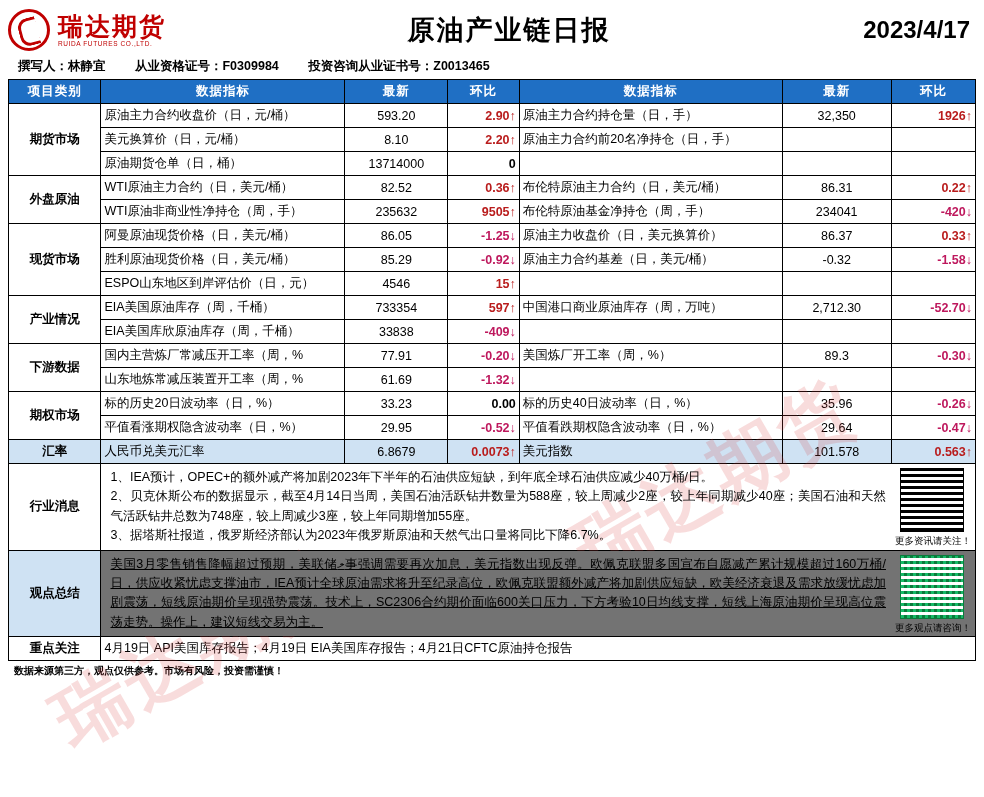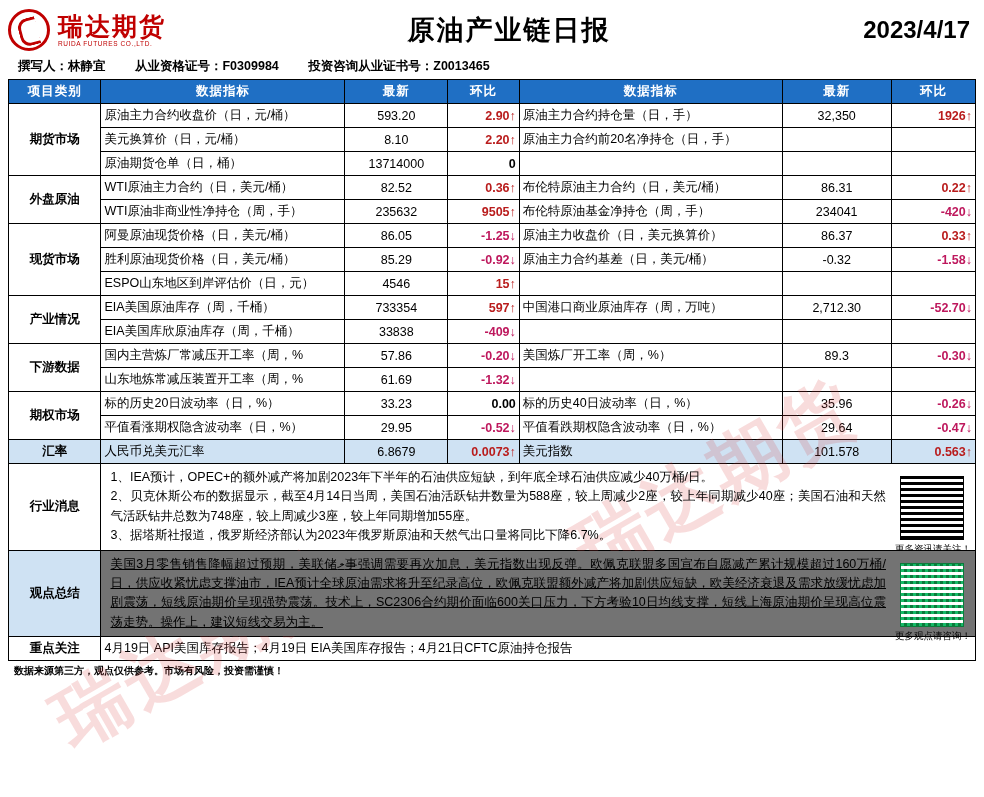--- a/index.html
+++ b/index.html
@@ -36,21 +36,21 @@
   .chg{text-align:right;padding-right:8px;font-weight:bold;}
   .up{color:#b91c1c;}
   .down{color:#be185d;}
   .flat{color:#000;}
   .bluecell{background:#cfe2f3;}
 
   
   .newsbox{position:relative;}
   .newstext{text-align:justify;line-height:1.55;font-size:12.5px;padding:3px 6px 3px 6px;}
   .opinionbox{background:#737373;text-decoration:underline;}
-  .qr-wrap{position:absolute;right:6px;top:12px;width:74px;}
+  .qr-wrap{position:absolute;right:6px;top:4px;width:74px;}
   .qr{width:62px;height:62px;margin:0 auto;background:
       repeating-linear-gradient(0deg,#000 0 3px,#fff 3px 6px),
       repeating-linear-gradient(90deg,#000 0 3px,rgba(255,255,255,0) 3px 6px);
       background-blend-mode:screen;border:1px solid #000;}
   .qr2{width:62px;height:62px;margin:0 auto;position:relative;background:
       repeating-linear-gradient(0deg,#0b7a3b 0 3px,#fff 3px 6px),
       repeating-linear-gradient(90deg,#0b7a3b 0 3px,rgba(255,255,255,0) 3px 6px);
       background-blend-mode:screen;border:1px solid #0b7a3b;}
   .qrcap{font-size:9.5px;margin-top:3px;white-space:nowrap;}
 
@@ -189,21 +189,21 @@
           <td class="lbl">EIA美国库欣原油库存（周，千桶）</td>
           <td class="num">33838</td>
           <td class="chg down">-409↓</td>
           <td class="lbl"></td>
           <td class="num"></td>
           <td class="chg flat"></td>
         </tr>
         <tr>
           <td class="cat" rowspan="2">下游数据</td>
           <td class="lbl">国内主营炼厂常减压开工率（周，%</td>
-          <td class="num">57.86</td>
+          <td class="num">77.91</td>
           <td class="chg down">-0.20↓</td>
           <td class="lbl">美国炼厂开工率（周，%）</td>
           <td class="num">89.3</td>
           <td class="chg down">-0.30↓</td>
         </tr>
         <tr>
           <td class="lbl">山东地炼常减压装置开工率（周，%</td>
           <td class="num">61.69</td>
           <td class="chg down">-1.32↓</td>
           <td class="lbl"></td>

